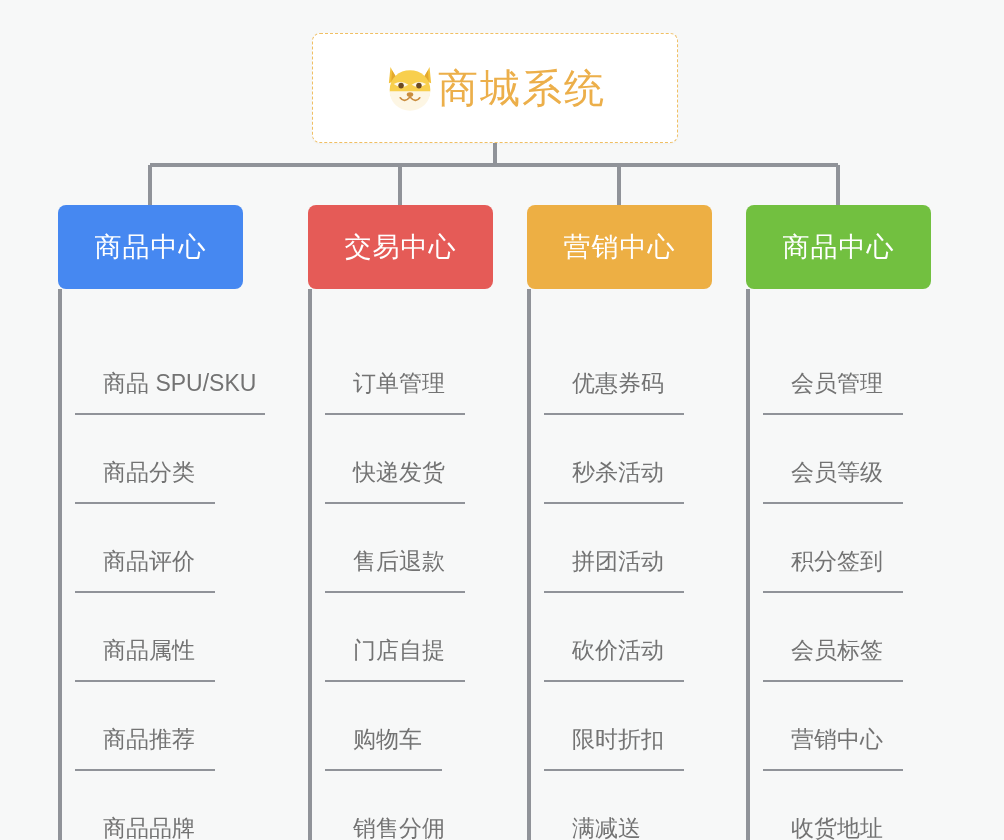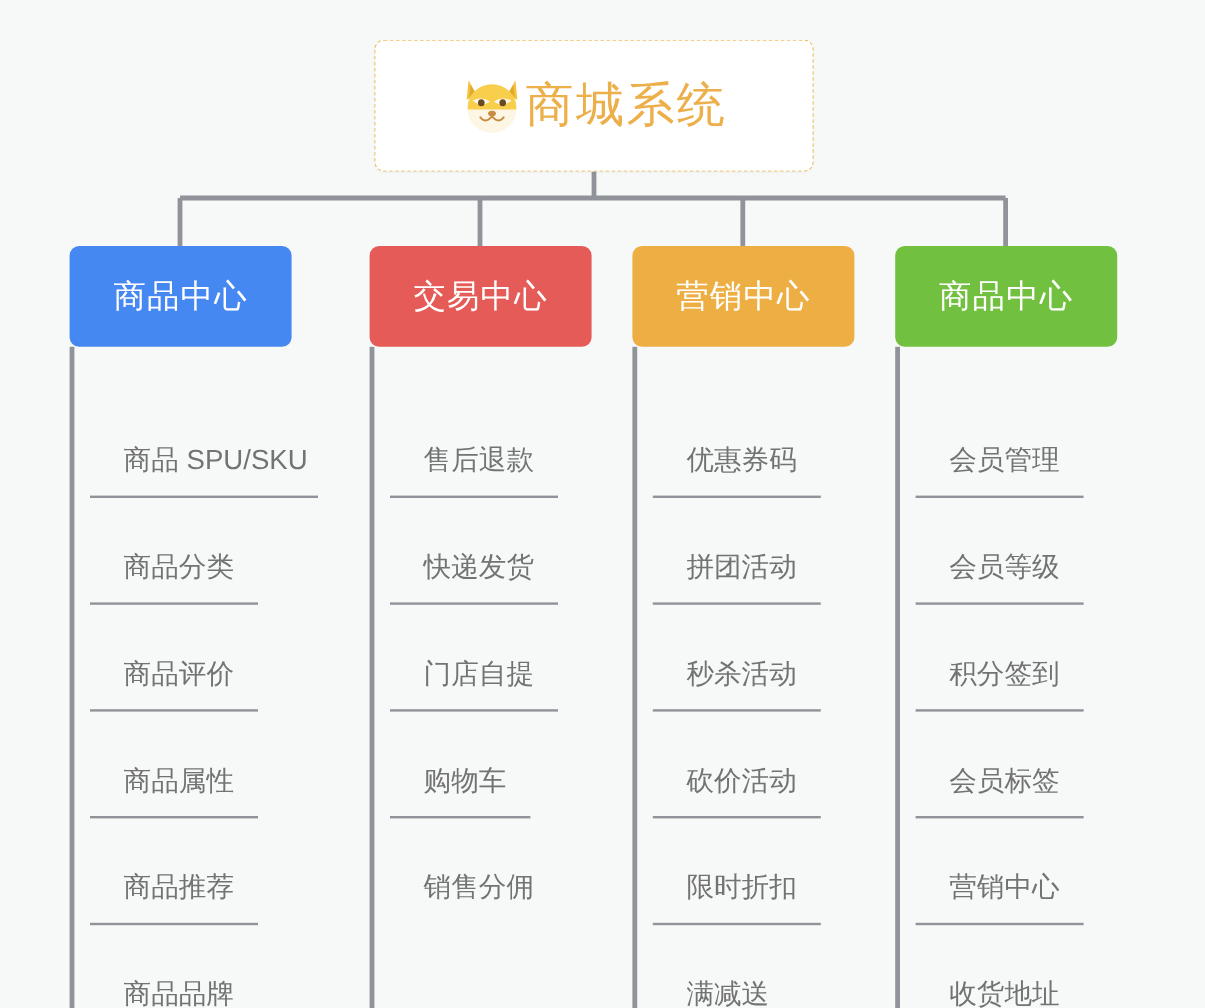--- a/index.html
+++ b/index.html
@@ -179,25 +179,29 @@
         </div>
         <div style="position: absolute; left: 0px; top: -37px; width: 4px; background: rgb(144, 147, 153); height: 571px;"></div>
       </div>
     </div>
   <div class="column" id="col-1">
       <div class="cat-node" style="background: rgb(229, 91, 87); text-align: center;">
         <span>交易中心</span>
       </div>
       <div class="leaf-list">
         <div class="leaf-item">
+          <span class="leaf-label">订单管理</span>
+          <div class="leaf-rule" style="background: rgb(144, 147, 153); width: 140px;"></div>
+        </div>
+        <div class="leaf-item">
+          <span class="leaf-label">快递发货</span>
+          <div class="leaf-rule" style="background: rgb(144, 147, 153); width: 140px;"></div>
+        </div>
+        <div class="leaf-item">
           <span class="leaf-label">售后退款</span>
-          <div class="leaf-rule" style="background: rgb(144, 147, 153); width: 140px;"></div>
-        </div>
-        <div class="leaf-item">
-          <span class="leaf-label">快递发货</span>
           <div class="leaf-rule" style="background: rgb(144, 147, 153); width: 140px;"></div>
         </div>
         <div class="leaf-item">
           <span class="leaf-label">门店自提</span>
           <div class="leaf-rule" style="background: rgb(144, 147, 153); width: 140px;"></div>
         </div>
         <div class="leaf-item">
           <span class="leaf-label">购物车</span>
           <div class="leaf-rule" style="background: rgb(144, 147, 153); width: 117px;"></div>
         </div>
@@ -210,25 +214,25 @@
   <div class="column" id="col-2">
       <div class="cat-node" style="background: rgb(237, 175, 68); text-align: center;">
         <span>营销中心</span>
       </div>
       <div class="leaf-list">
         <div class="leaf-item">
           <span class="leaf-label">优惠券码</span>
           <div class="leaf-rule" style="background: rgb(144, 147, 153); width: 140px;"></div>
         </div>
         <div class="leaf-item">
+          <span class="leaf-label">秒杀活动</span>
+          <div class="leaf-rule" style="background: rgb(144, 147, 153); width: 140px;"></div>
+        </div>
+        <div class="leaf-item">
           <span class="leaf-label">拼团活动</span>
-          <div class="leaf-rule" style="background: rgb(144, 147, 153); width: 140px;"></div>
-        </div>
-        <div class="leaf-item">
-          <span class="leaf-label">秒杀活动</span>
           <div class="leaf-rule" style="background: rgb(144, 147, 153); width: 140px;"></div>
         </div>
         <div class="leaf-item">
           <span class="leaf-label">砍价活动</span>
           <div class="leaf-rule" style="background: rgb(144, 147, 153); width: 140px;"></div>
         </div>
         <div class="leaf-item">
           <span class="leaf-label">限时折扣</span>
           <div class="leaf-rule" style="background: rgb(144, 147, 153); width: 140px;"></div>
         </div>

